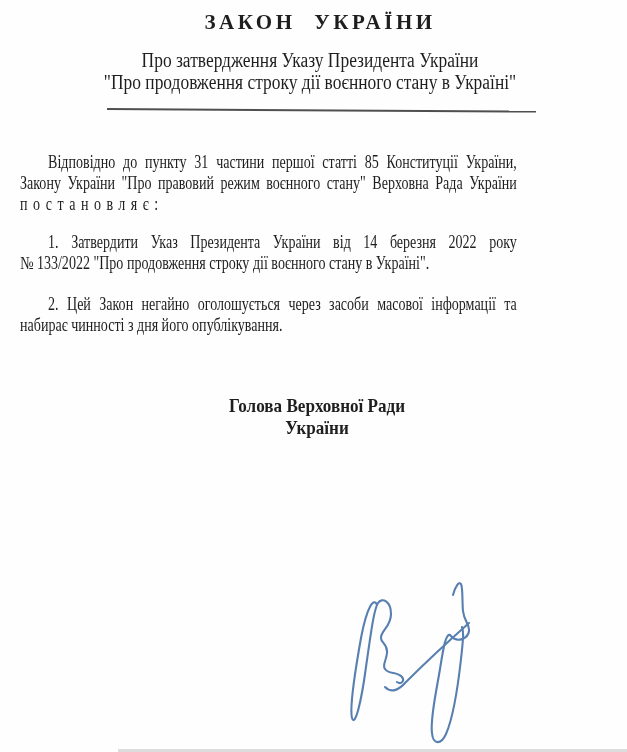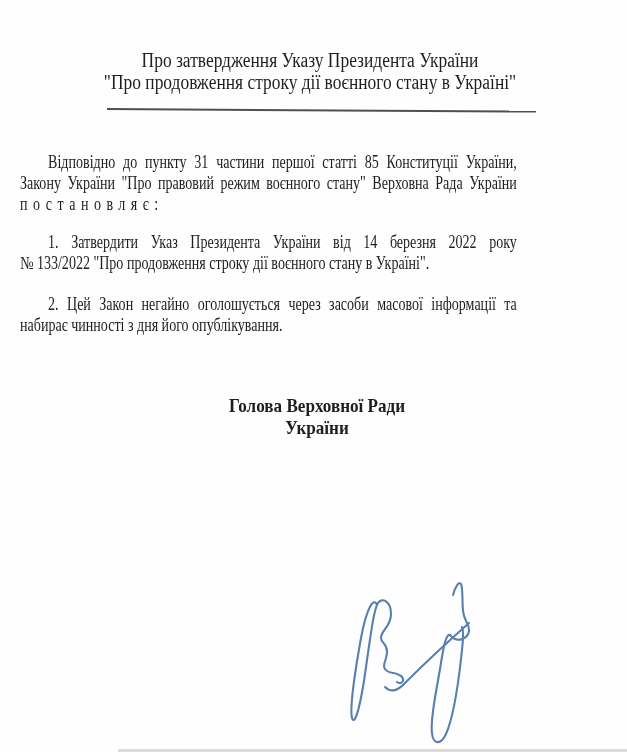--- a/index.html
+++ b/index.html
@@ -46,20 +46,21 @@
   .scan-edge{
     position:absolute;left:118px;bottom:0;width:509px;height:3px;
     background:#b3b3b3;opacity:.45;
   }
 </style>
 </head>
 <body>
 
 <div class="page">
 
+  <div class="law-title">ЗАКОН УКРАЇНИ</div>
 
   <div class="subtitle">
     <span class="line">Про затвердження Указу Президента України</span>
     <span class="line">"Про продовження строку дії воєнного стану в Україні"</span>
   </div>
 
   <div class="divider"></div>
 
   <div class="para p1">
     <span class="line just indent">Відповідно до пункту 31 частини першої статті 85 Конституції України,</span>

